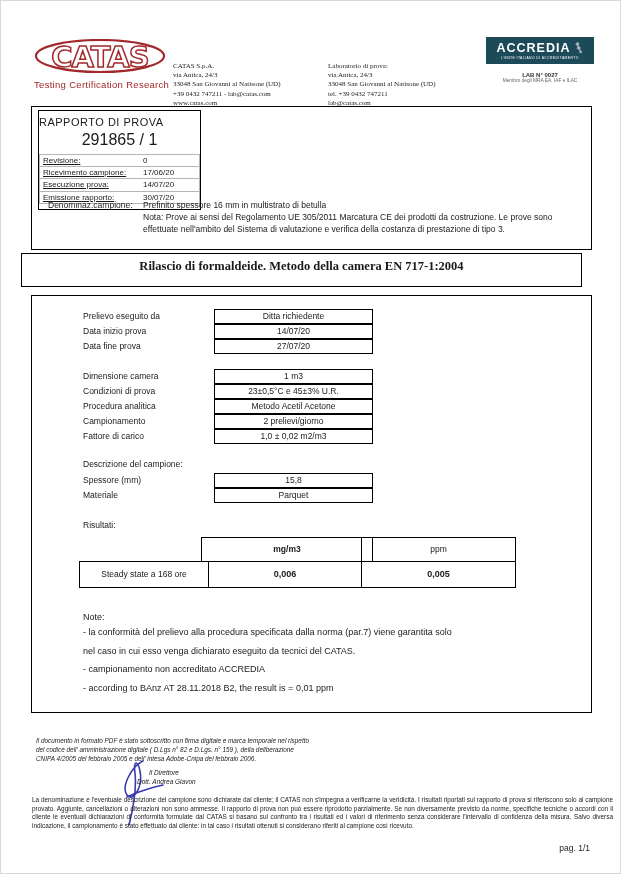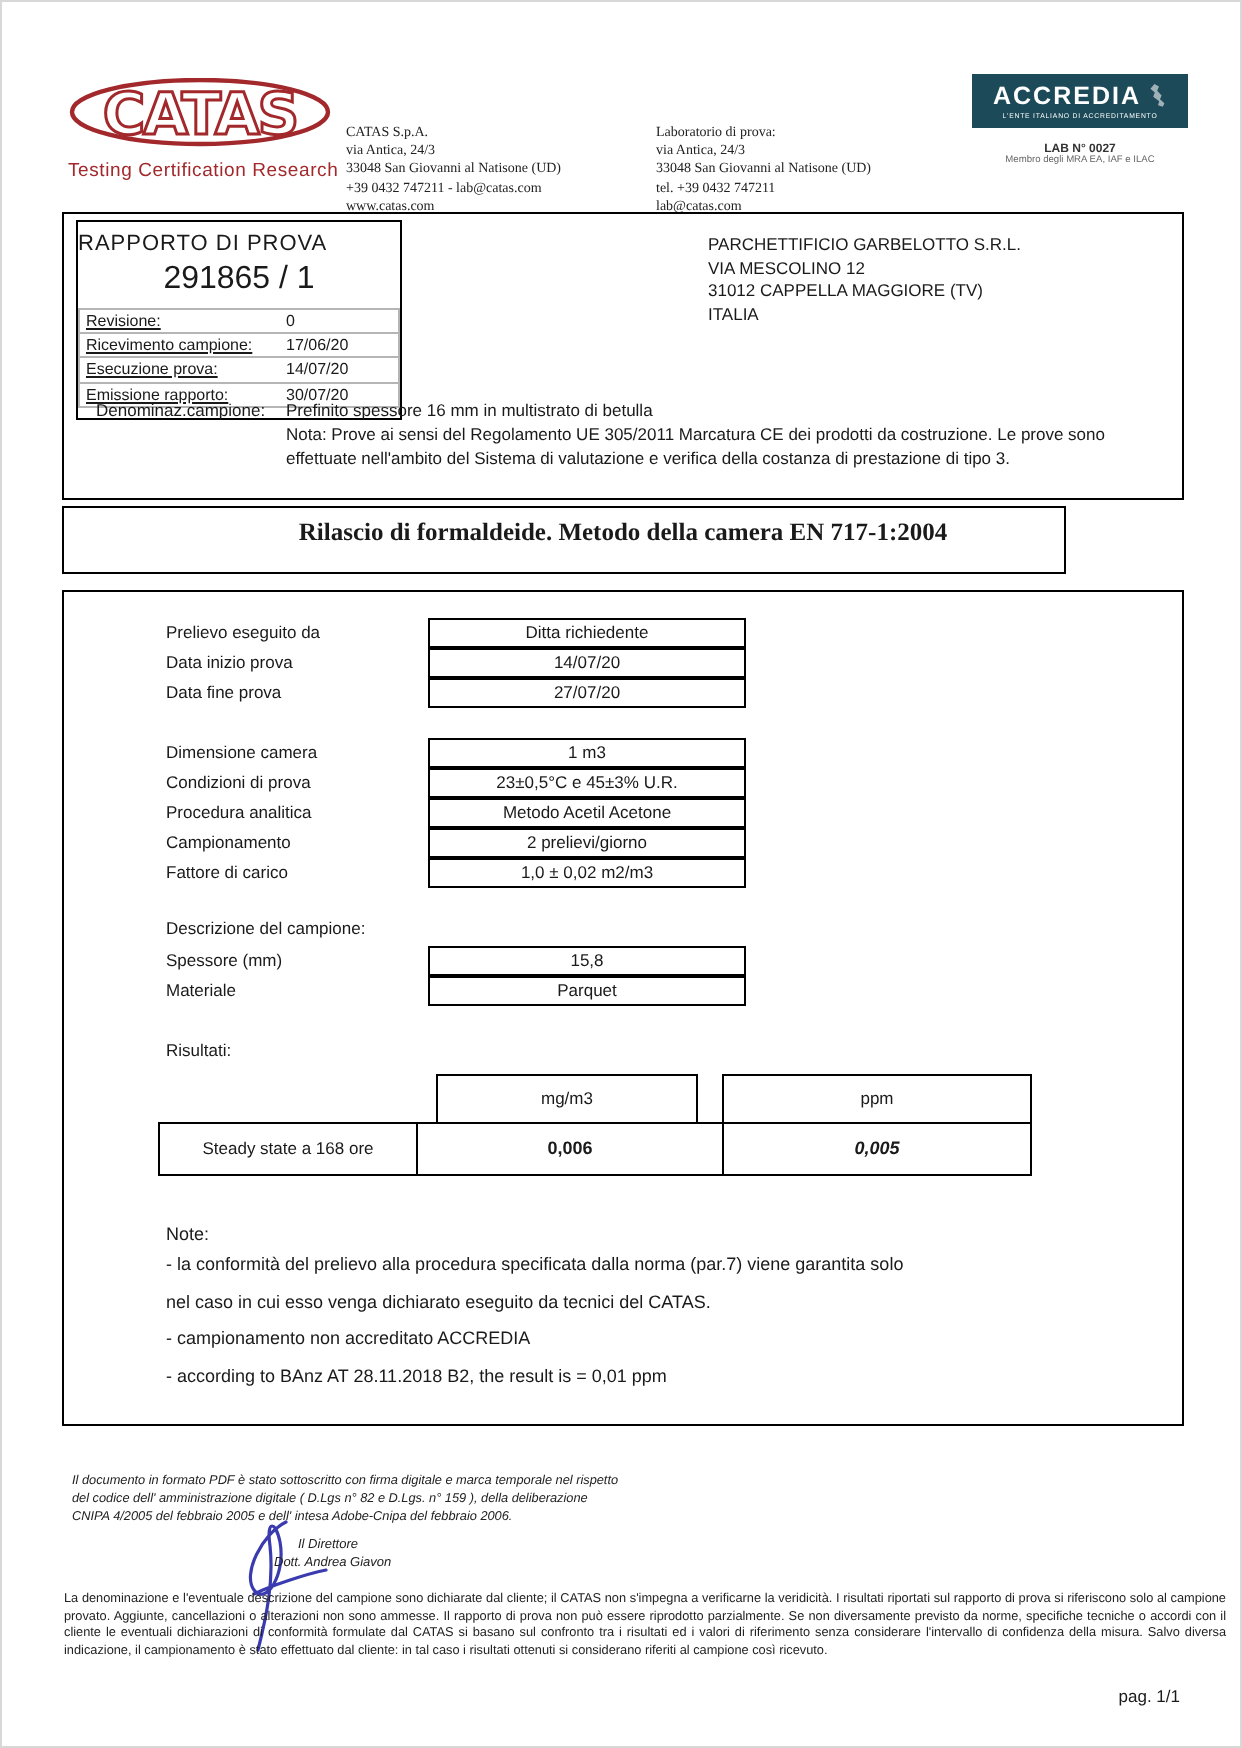--- a/index.html
+++ b/index.html
@@ -116,34 +116,28 @@
         <span class="rl">Esecuzione prova:</span>
         <span class="rv">14/07/20</span>
       </div>
       <div class="rep-row">
         <span class="rl">Emissione rapporto:</span>
         <span class="rv">30/07/20</span>
       </div>
     </div>
   </div>
 
-  <div class="abs cust" style="left:353px;top:116px;">
-    <div>PARCHETTIFICIO GARBELOTTO S.R.L.</div>
-    <div>VIA MESCOLINO 12</div>
-    <div>31012 CAPPELLA MAGGIORE (TV)</div>
-    <div>ITALIA</div>
-  </div>
 
   <div class="abs denom" style="left:47px;top:198px;">Denominaz.campione:</div>
   <div class="abs denom" style="left:142px;top:198px;width:446px;">
     <div>Prefinito spessore 16 mm in multistrato di betulla</div>
     <div>Nota: Prove ai sensi del Regolamento UE 305/2011 Marcatura CE dei prodotti da costruzione. Le prove sono effettuate nell'ambito del Sistema di valutazione e verifica della costanza di prestazione di tipo 3.</div>
   </div>
 
-  <div class="frame" style="left:30px;top:252px;width:502px;height:34px;">
+  <div class="frame" style="left:20px;top:252px;width:561px;height:34px;">
     <div class="test-title" style="margin-top:5px;">Rilascio di formaldeide. Metodo della camera EN 717-1:2004</div>
   </div>
 
   <div class="frame" style="left:30px;top:294px;width:561px;height:418px;"></div>
 
   <div class="lbl" style="top:308px;">Prelievo eseguito da</div>
   <div class="valbox" style="top:308px;">Ditta richiedente</div>
   <div class="lbl" style="top:323px;">Data inizio prova</div>
   <div class="valbox" style="top:323px;">14/07/20</div>
   <div class="lbl" style="top:338px;">Data fine prova</div>
@@ -161,26 +155,26 @@
   <div class="valbox" style="top:428px;">1,0 ± 0,02 m2/m3</div>
 
   <div class="heading" style="top:458px;">Descrizione del campione:</div>
   <div class="lbl" style="top:472px;">Spessore (mm)</div>
   <div class="valbox" style="top:472px;">15,8</div>
   <div class="lbl" style="top:487px;">Materiale</div>
   <div class="valbox" style="top:487px;">Parquet</div>
 
   <div class="heading" style="top:519px;">Risultati:</div>
 
-  <div class="cell" style="left:217px;top:536px;width:131px;height:25px;line-height:23px;">mg/m3</div>
+  <div class="cell" style="left:200px;top:536px;width:172px;height:25px;line-height:23px;font-weight:bold;">mg/m3</div>
   <div class="cell" style="left:360px;top:536px;width:155px;height:25px;line-height:23px;">ppm</div>
 
   <div class="cell thick" style="left:78px;top:560px;width:130px;height:27px;line-height:24px;">Steady state a 168 ore</div>
   <div class="cell thick bold" style="left:207px;top:560px;width:154px;height:27px;line-height:24px;">0,006</div>
-  <div class="cell thick bold" style="left:360px;top:560px;width:155px;height:27px;line-height:24px;font-style:italic;">0,005</div>
+  <div class="cell thick bold" style="left:360px;top:560px;width:155px;height:27px;line-height:24px;">0,005</div>
 
   <div class="note-head">Note:</div>
   <div class="notes">
     <div>- la conformità del prelievo alla procedura specificata dalla norma (par.7) viene garantita solo</div>
     <div>nel caso in cui esso venga dichiarato eseguito da tecnici del CATAS.</div>
     <div>- campionamento non accreditato ACCREDIA</div>
     <div>- according to BAnz AT 28.11.2018 B2, the result is = 0,01 ppm</div>
   </div>
 
   <div class="abs sig-note" style="left:35px;top:736px;">Il documento in formato PDF è stato sottoscritto con  firma digitale e marca temporale nel rispetto del codice dell' amministrazione digitale ( D.Lgs n° 82 e D.Lgs. n° 159 ), della deliberazione CNIPA 4/2005 del febbraio 2005  e  dell' intesa Adobe-Cnipa del febbraio 2006.</div>

